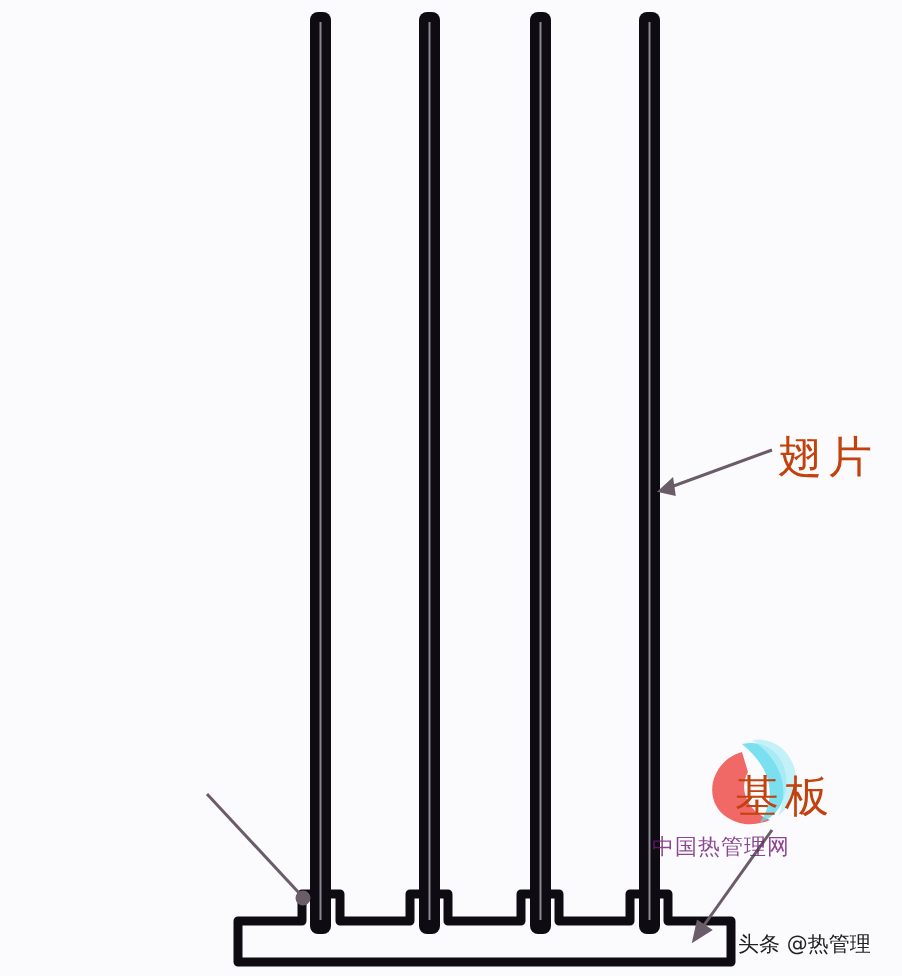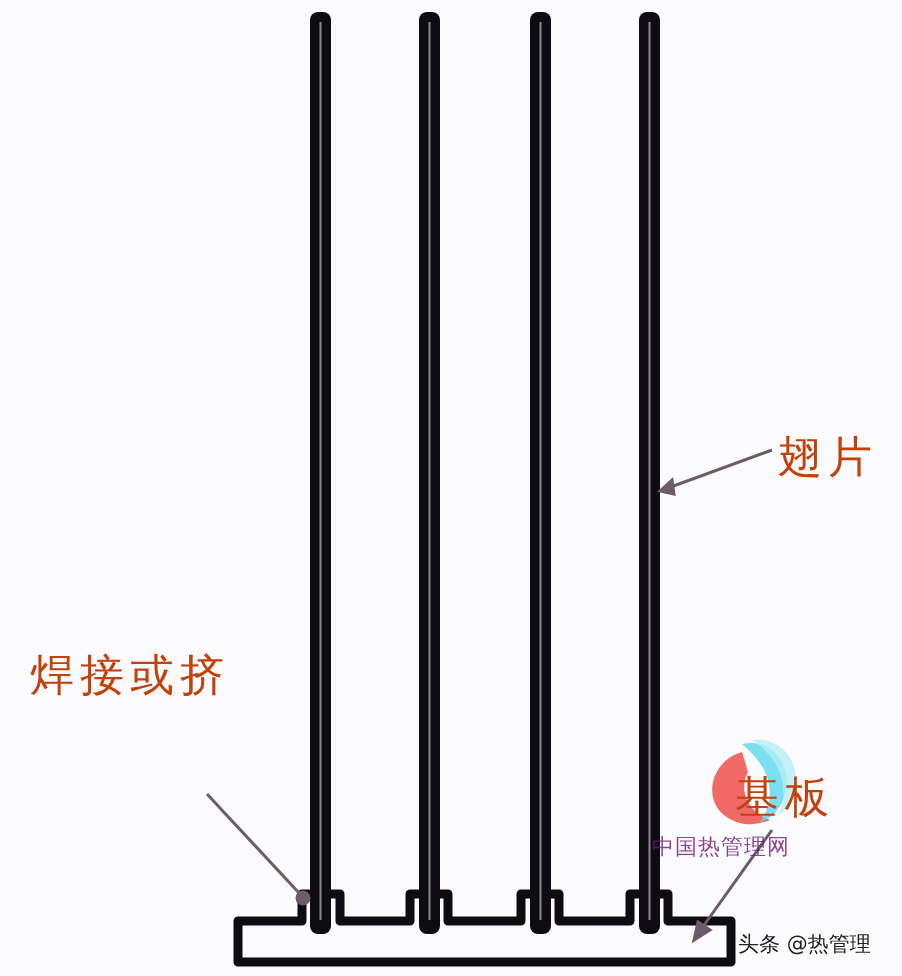--- a/index.html
+++ b/index.html
@@ -1,21 +1,21 @@
 <!DOCTYPE html>
 <html><head>
 <meta charset="utf-8">
 <style>
   html, body { margin:0; padding:0; background:#fbfbfd; }
   body { width:902px; height:976px; position:relative; overflow:hidden; font-family:"DejaVu Sans", sans-serif; }
   #diagram { position:absolute; left:0; top:0; }
   .label { position:absolute; color:#c2410c; font-family:"DejaVu Serif", serif; letter-spacing:6px; line-height:1.15; }
   .fin-label { left:778px; top:432px; font-size:44px; }
   .joint-label { left:30px; top:650px; font-size:44px; width:260px; }
-  .base-label { left:735px; top:772px; font-size:44px; }
+  .base-label { left:735px; top:772px; font-size:44px;font-family:Liberation Serif, serif; }
   .watermark { position:absolute; left:652px; top:832px; font-size:22px; color:#701a75; letter-spacing:1px; opacity:0.8; }
   .credit { position:absolute; left:738px; top:930px; font-size:21px; color:#222; }
 </style>
 </head>
 <body>
 
 <svg id="diagram" width="902" height="976" viewBox="0 0 902 976">
 
   <g opacity="0.85">
     <path d="M742 752 C712 760 700 800 728 818 C745 828 760 824 770 820 C748 812 738 790 748 772 Z" fill="#f0504e"></path>
@@ -51,17 +51,16 @@
     <polygon points="660,491 672,480 674,494"></polygon>
     <line x1="207" y1="794" x2="300" y2="894"></line>
     <circle cx="303" cy="898" r="6"></circle>
     <line x1="772" y1="830" x2="702" y2="928"></line>
     <polygon points="694,940 698,922 710,930"></polygon>
   </g>
 </svg>
 
 <div class="label fin-label">翅片</div>
 <div class="label joint-label">
-  <div>焊接或挤</div>
 </div>
 <div class="label base-label">基板</div>
 <div class="watermark">中国热管理网</div>
 <div class="credit">头条 @热管理</div>
 
 </body></html>

